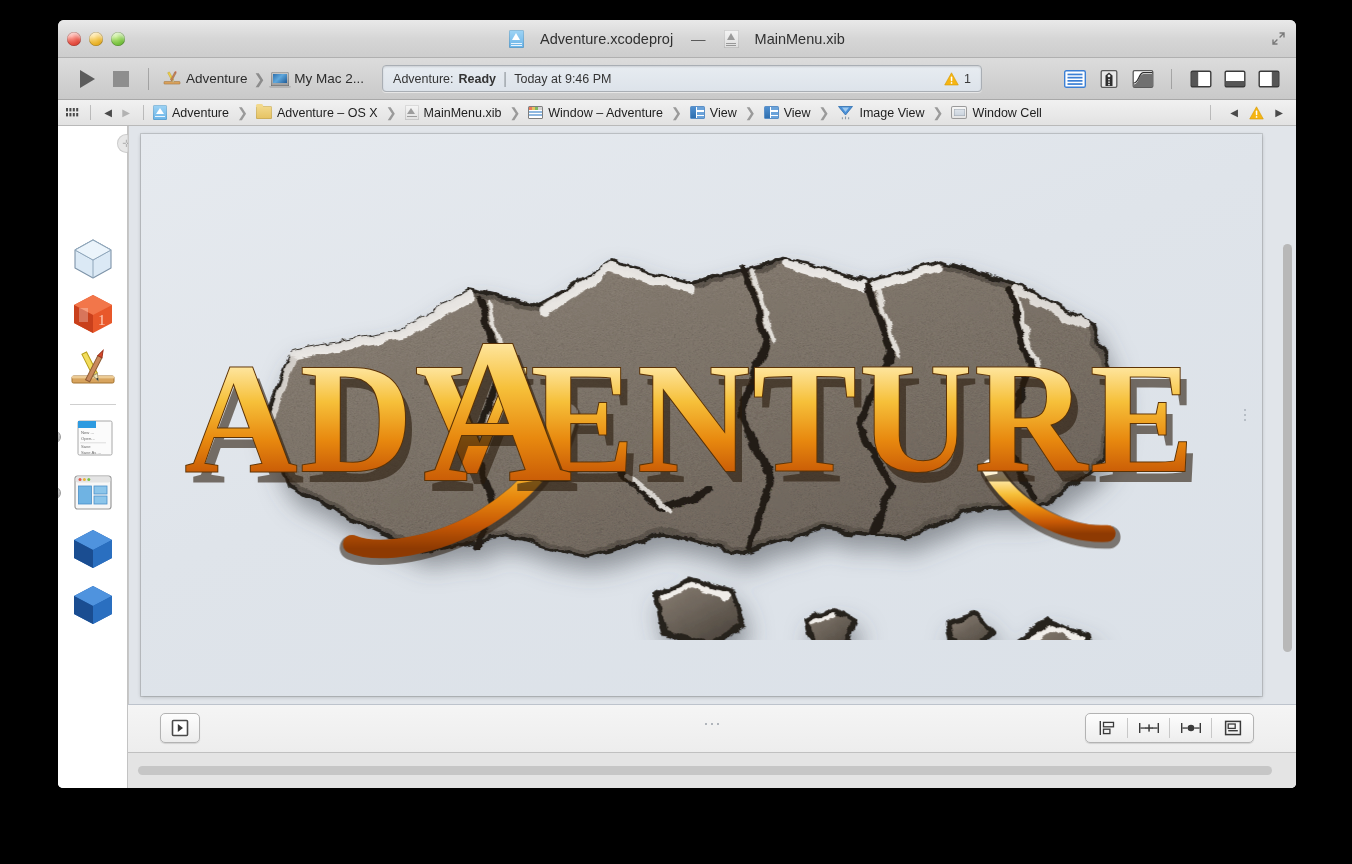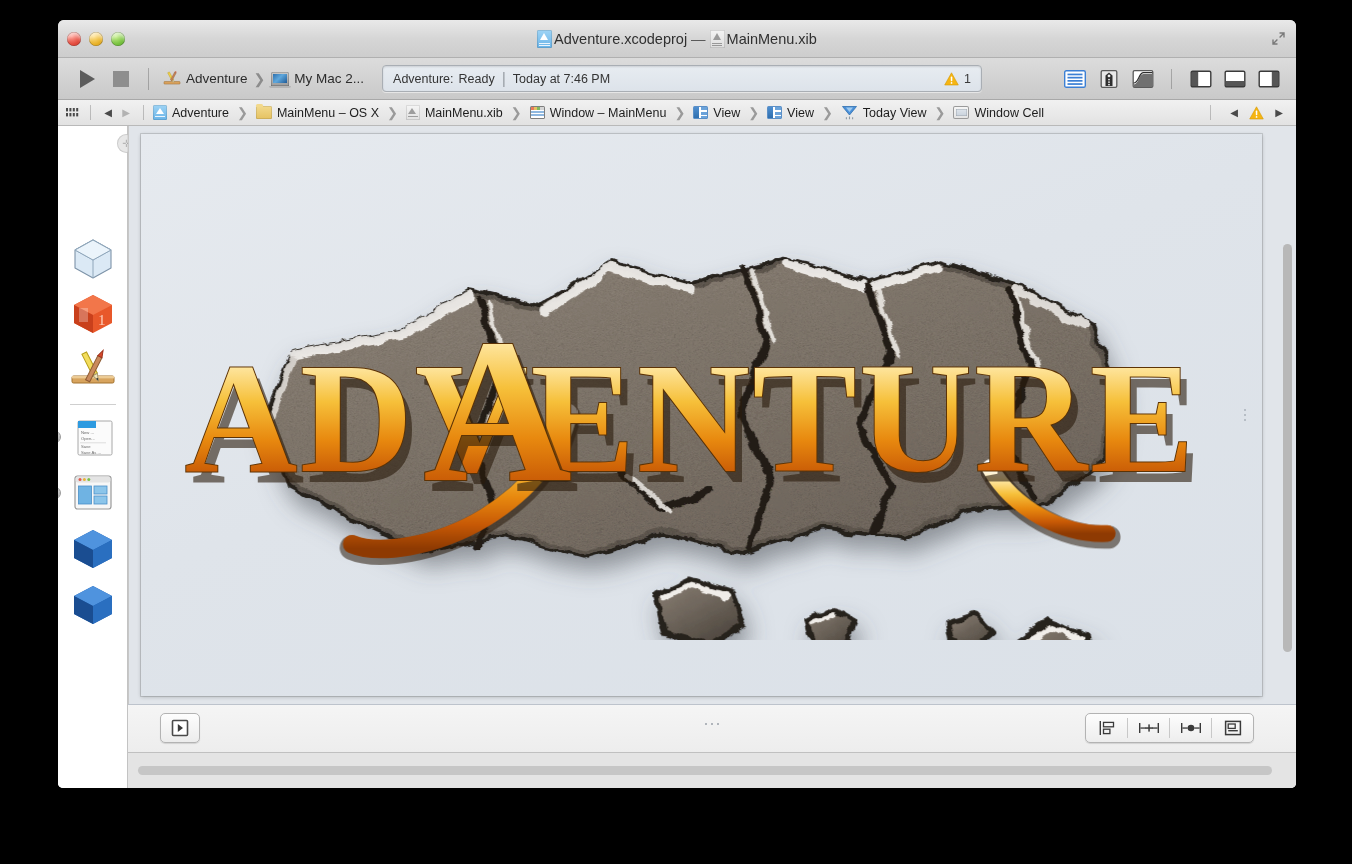--- a/index.html
+++ b/index.html
@@ -33,21 +33,21 @@
   .traffic { display: flex; gap: 8px; margin-left: 9px; }
   .tl { width: 14px; height: 14px; border-radius: 50%; position: relative;
         box-shadow: inset 0 0 0 0.5px rgba(0,0,0,0.28), inset 0 5px 4px -2px rgba(255,255,255,0.75); }
   .tl.red    { background: radial-gradient(circle at 35% 30%, #ff9a8f, #e24b3e 60%, #c3352a); }
   .tl.yellow { background: radial-gradient(circle at 35% 30%, #ffe08a, #e8b229 60%, #c99214); }
   .tl.green  { background: radial-gradient(circle at 35% 30%, #c7f08b, #77c13f 60%, #54a02b); }
 
   .title-center {
     position: absolute; left: 0; right: 0; top: 0; bottom: 0;
     display: flex; align-items: center; justify-content: center;
-    gap: 2px; pointer-events: none;
+    gap: 16px; pointer-events: none;
     font-size: 14.5px; color: #303030;
   }
   .title-center .tname { font-weight: 400; }
   .dash { color: #5a5a5a; padding: 0 2px; }
 
   .icon-proj {
     width: 15px; height: 18px; position: relative; display: inline-block;
     background: linear-gradient(to bottom, #9fd4f5, #6ab4e8);
     border-radius: 1.5px;
     box-shadow: inset 0 0 0 0.5px rgba(0,0,0,0.22);
@@ -129,21 +129,21 @@
   .status-box {
     flex: 0 0 600px;
     height: 27px; margin-left: 14px;
     background: linear-gradient(to bottom, #e7ecf1, #dde3ea);
     border: 1px solid #a9aeb4; border-radius: 4px;
     box-shadow: inset 0 1px 2px rgba(0,0,0,0.12), 0 1px 0 rgba(255,255,255,0.5);
     display: flex; align-items: center; position: relative;
     padding: 0 10px;
   }
   .status-text { font-size: 12.5px; color: #343434; }
-  .status-text b { font-weight: normal; }
+  .status-text b { font-weight: bold; }
   .status-divider { color: #9aa0a6; padding: 0 7px; }
   .status-warn {
     position: absolute; right: 10px; display: flex; align-items: center; gap: 5px;
     font-size: 12.5px; color: #3a3a3a;
   }
   .warn-tri { width: 15px; height: 14px; }
 
   .tb-spacer { flex: 1 1 auto; }
 
   .seg-group { display: flex; align-items: center; gap: 3px; }
@@ -376,21 +376,21 @@
       <span class="tname" style="font-size:13.5px">Adventure</span>
       <span class="chev">❯</span>
       <span class="ic-mac"></span>
       <span>My Mac 2...</span>
     </div>
 
     <div class="status-box">
       <span class="status-text">Adventure:</span>
       <span class="status-text" style="margin-left:5px"><b>Ready</b></span>
       <span class="status-divider">|</span>
-      <span class="status-text">Today at 7:46 PM</span>
+      <span class="status-text">Today at 9:46 PM</span>
       <span class="status-warn">
         <span class="warn-tri">
           <svg width="15" height="14" viewBox="0 0 15 14">
             <path d="M7.5 0.8 L14.3 13 L0.7 13 Z" fill="#f6b512" stroke="#d39905" stroke-width="0.6" stroke-linejoin="round"></path>
             <rect x="6.8" y="4.6" width="1.5" height="4.6" rx="0.6" fill="#fff"></rect>
             <circle cx="7.55" cy="10.9" r="0.85" fill="#fff"></circle>
           </svg>
         </span>
         <span>1</span>
       </span>
@@ -476,33 +476,33 @@
     <span class="crumbs">
 
       <span class="crumb">
         <span class="ci ci-proj"></span>
         <span>Adventure</span>
       </span>
       <span class="crumb-sep">❯</span>
 
       <span class="crumb">
         <span class="ci ci-folder"></span>
-        <span>MainMenu – OS X</span>
+        <span>Adventure – OS X</span>
       </span>
       <span class="crumb-sep">❯</span>
 
       <span class="crumb">
         <span class="ci ci-xib"></span>
         <span>MainMenu.xib</span>
       </span>
       <span class="crumb-sep">❯</span>
 
       <span class="crumb">
         <span class="ci ci-win"></span>
-        <span>Window – MainMenu</span>
+        <span>Window – Adventure</span>
       </span>
       <span class="crumb-sep">❯</span>
 
       <span class="crumb">
         <span class="ci ci-view"></span>
         <span>View</span>
       </span>
       <span class="crumb-sep">❯</span>
 
       <span class="crumb">
@@ -516,21 +516,21 @@
           <svg width="17" height="15" viewBox="0 0 17 15">
             <path d="M1.5 1.5 L15.5 1.5 L8.5 10 Z" fill="#4a90d9" stroke="#2f6fae" stroke-width="0.8" stroke-linejoin="round"></path>
             <path d="M5 2.6 L12 2.6 L8.5 7" fill="#9ec9ee"></path>
             <g stroke="#8d9aa6" stroke-width="1.1">
               <path d="M5.4 12.2 L5.4 14.2"></path>
                 <path d="M8.5 11.6 L8.5 14.2"></path>
                 <path d="M11.6 12.2 L11.6 14.2"></path>
             </g>
           </svg>
         </span>
-        <span>Today View</span>
+        <span>Image View</span>
       </span>
       <span class="crumb-sep">❯</span>
 
       <span class="crumb">
         <span class="ci ci-imgcell"></span>
         <span>Window Cell</span>
       </span>
     </span>
 
     <span class="jb-right">

